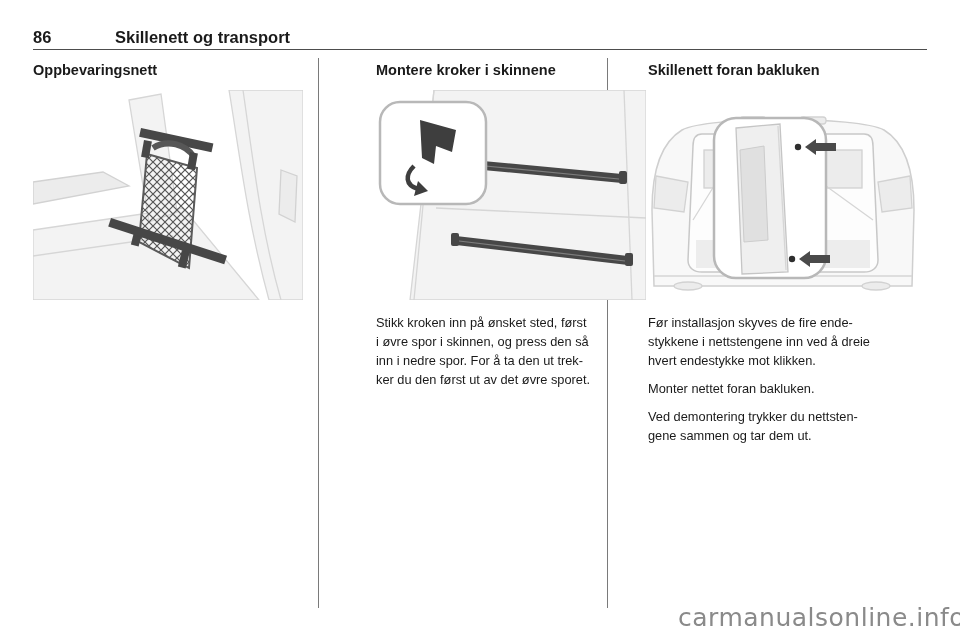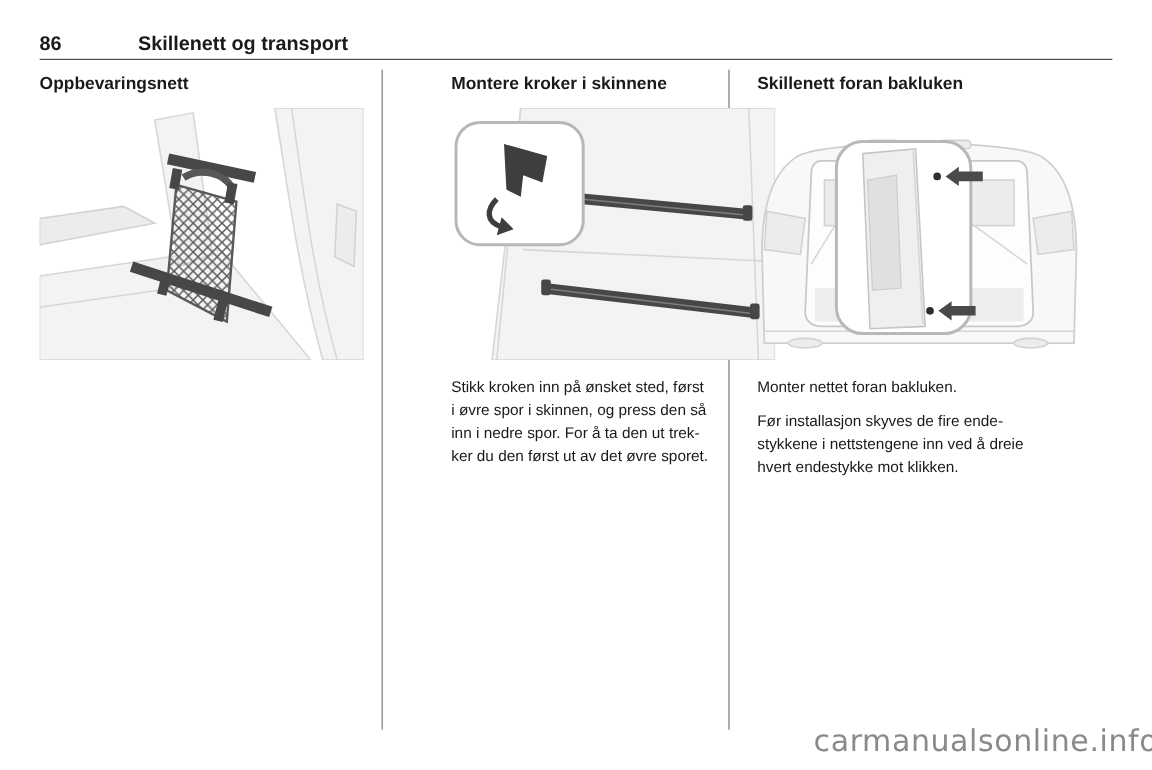--- a/index.html
+++ b/index.html
@@ -9,21 +9,21 @@
   }
   .page-number{position:absolute;top:28px;left:33px;font-size:16.5px;font-weight:bold;}
   .chapter-title{position:absolute;top:28px;left:115px;font-size:16.5px;font-weight:bold;}
   .header-rule{position:absolute;top:49px;left:33px;width:894px;height:1px;background:#4d4d4d;}
   .vsep{position:absolute;top:58px;height:550px;width:1px;background:#7a7a7a;}
   .vsep-1{left:318px;}
   .vsep-2{left:607px;}
   .col{position:absolute;top:60px;width:274px;}
   .col-1{left:33px;}
   .col-2{left:332px;margin-left:44px;}
-  .col-3{left:631px;}
+  .col-3{left:648px;}
   .h3{font-size:14.5px;font-weight:bold;margin:2px 0 12px;}
   .h2{font-size:19px;font-weight:bold;margin:15px 0 9px;}
   .figure{width:270px;height:210px;margin:0 0 13px;}
   .figure svg{display:block;width:270px;height:210px;}
   .body-text{font-size:12.8px;line-height:19px;margin:0 0 9px;white-space:pre-line;}
   .watermark{
     position:absolute;left:678px;top:603px;font-size:25px;color:#8a8a8a;
     font-family:"DejaVu Sans", sans-serif;letter-spacing:0.5px;
   }
   .lt{fill:#f3f3f3;stroke:#d6d6d6;stroke-width:1.3;}
@@ -149,21 +149,23 @@
           <path d="M88,38 L132,34 L140,182 L94,184 Z" fill="#efefef" stroke="#c5c5c5" stroke-width="1.3"></path>
           <polygon points="92,60 116,56 120,150 96,152" fill="#e0e0e0" stroke="#cccccc" stroke-width="1"></polygon>
           <path class="ln" d="M130,36 L138,180"></path>
           <circle cx="150" cy="57" r="3.2" fill="#2e2e2e"></circle>
           <circle cx="144" cy="169" r="3.2" fill="#2e2e2e"></circle>
           <polygon points="157,57 168,49 168,53 188,53 188,61 168,61 168,65" fill="#4a4a4a"></polygon>
           <polygon points="151,169 162,161 162,165 182,165 182,173 162,173 162,177" fill="#4a4a4a"></polygon>
         </g>
       </svg>
     </div>
-    <p class="body-text">Monter nettet foran bakluken.</p>
     <p class="body-text">Før installasjon skyves de fire ende-
 stykkene i nettstengene inn ved å dreie
 hvert endestykke mot klikken.</p>
+    <p class="body-text">Monter nettet foran bakluken.</p>
+    <p class="body-text">Ved demontering trykker du nettsten-
+gene sammen og tar dem ut.</p>
   </div>
 
   <div class="watermark">carmanualsonline.info</div>
 
 </div>
 
 </body></html>

